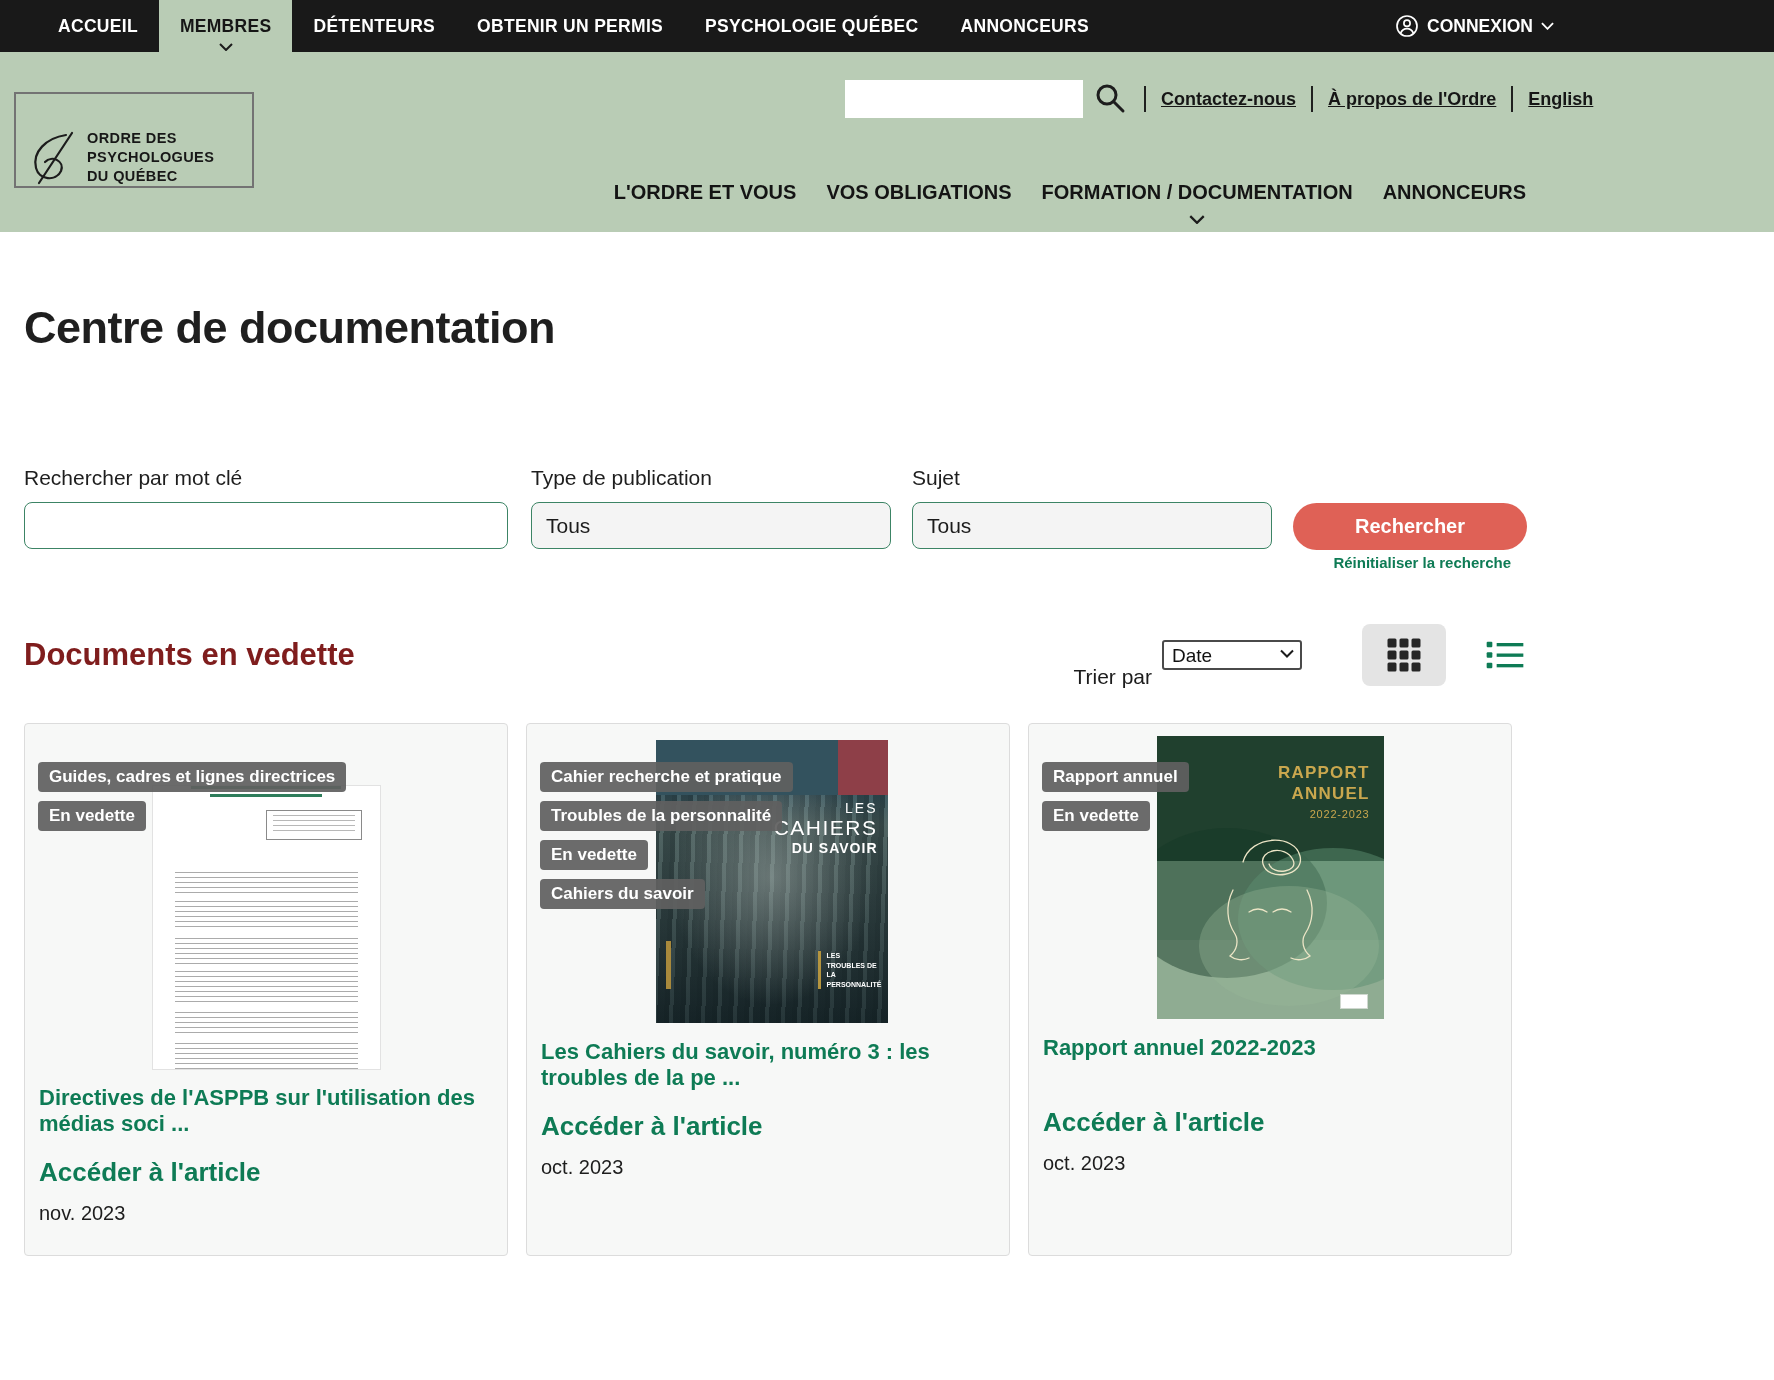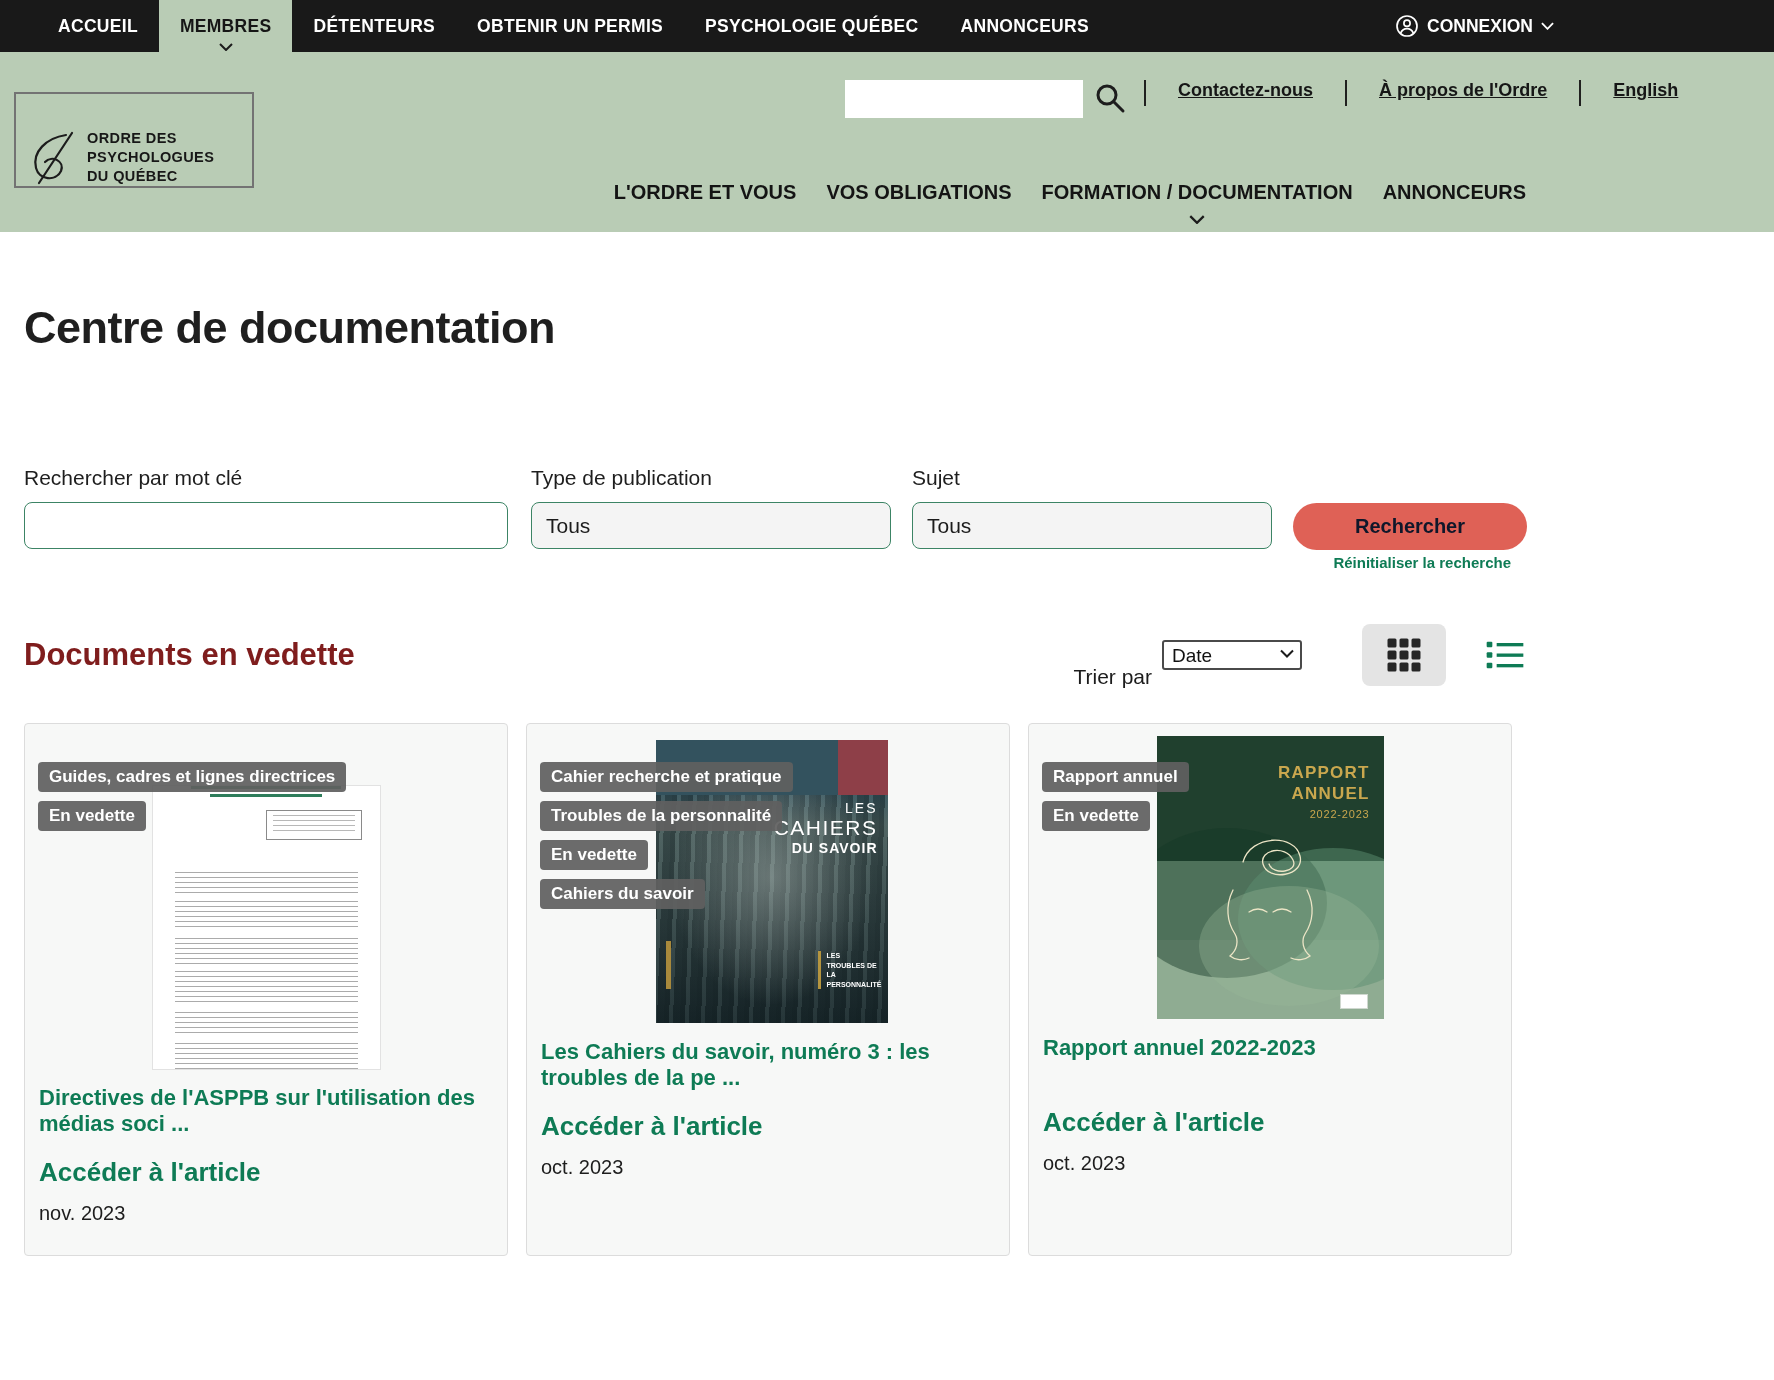--- a/index.html
+++ b/index.html
@@ -23,21 +23,21 @@
               border:2px solid #737373; display:flex; align-items:flex-end; gap:9px; padding:0 10px; cursor:pointer; }
   .logo-text { font-size:14.5px; font-weight:600; line-height:1.3; letter-spacing:.4px;
                color:#171717; text-transform:uppercase; }
   .logo-text span { display:block; }
   .search-input { position:absolute; left:845px; top:28px; width:238px; height:38px;
                   border:none; background:#fff; padding:0 10px; font-size:17px; }
   .search-btn { position:absolute; left:1092px; top:29px; width:36px; height:36px;
                 background:none; border:none; cursor:pointer; }
   .hdr-sep { width:2px; height:26px; background:#20201f; }
   .hdr-links { position:absolute; left:1144px; top:28px; height:38px; display:flex;
-               gap:32px; }
+               align-items:center; gap:15px; }
   .hdr-link { font-size:18px; font-weight:700; color:#161616; text-decoration:underline; cursor:pointer; }
   .band-nav { position:absolute; right:248px; bottom:28px; display:flex; gap:30px; }
   .bnav-item { font-size:20px; font-weight:700; color:#141414; cursor:pointer; position:relative; white-space:nowrap; }
   .bnav-chev { position:absolute; bottom:-20px; left:50%; transform:translateX(-50%); }
 
   
   .main { padding-left:24px; }
   .page-title { margin-top:70px; font-size:45px; font-weight:800; color:#1f1f1f; letter-spacing:-0.5px; }
 
   .filters { margin-top:112px; display:flex; align-items:flex-start; width:1504px; }
@@ -45,21 +45,21 @@
   .fcol1 { width:484px; }
   .fcol2 { margin-left:23px; width:360px; }
   .fcol3 { margin-left:21px; width:360px; }
   .fbtncol { margin-left:21px; width:234px; }
   .kw-input { width:100%; height:47px; border:1px solid #3c8465; border-radius:8px;
               background:#fff; padding:0 14px; font-size:20px; }
   .fselect { width:100%; height:47px; border:1px solid #3c8465; border-radius:8px;
              background:#f4f4f4; padding:0 14px; font-size:21px; color:#1c1c1c;
              appearance:none; -webkit-appearance:none; }
   .search-red-btn { margin-top:37px; width:234px; height:47px; border:none; border-radius:24px;
-                    background:#df6156; color:#0f172a; font-weight:700; font-size:20px;
+                    background:#df6156; color:#ffffff; font-weight:700; font-size:20px;
                     font-family:inherit; cursor:pointer; }
   .reset-link { display:block; margin-top:4px; padding-right:16px; text-align:right;
                 color:#0e7b55; font-weight:700; font-size:15px; text-decoration:none; cursor:pointer; }
 
   .results-head { margin-top:50px; width:1504px; display:flex; align-items:center; }
   .section-title { font-size:31px; font-weight:800; color:#7f1d1d; }
   .sort { margin-left:auto; display:flex; align-items:center; gap:10px; }
   .sort-label { font-size:21px; color:#1c1c1c;margin-top:44px; }
   .sel-wrap { position:relative; display:inline-block; }
   .sort-select { width:140px; height:30px; border:2px solid #4a4a4a; border-radius:3px;

